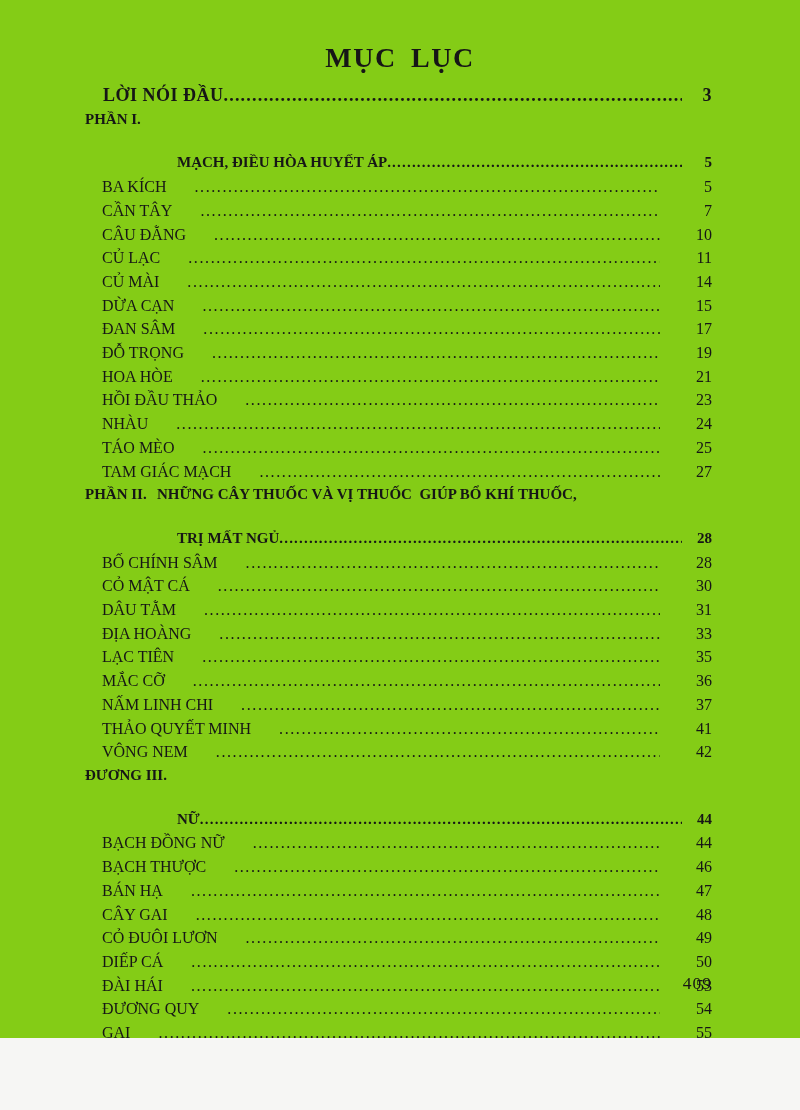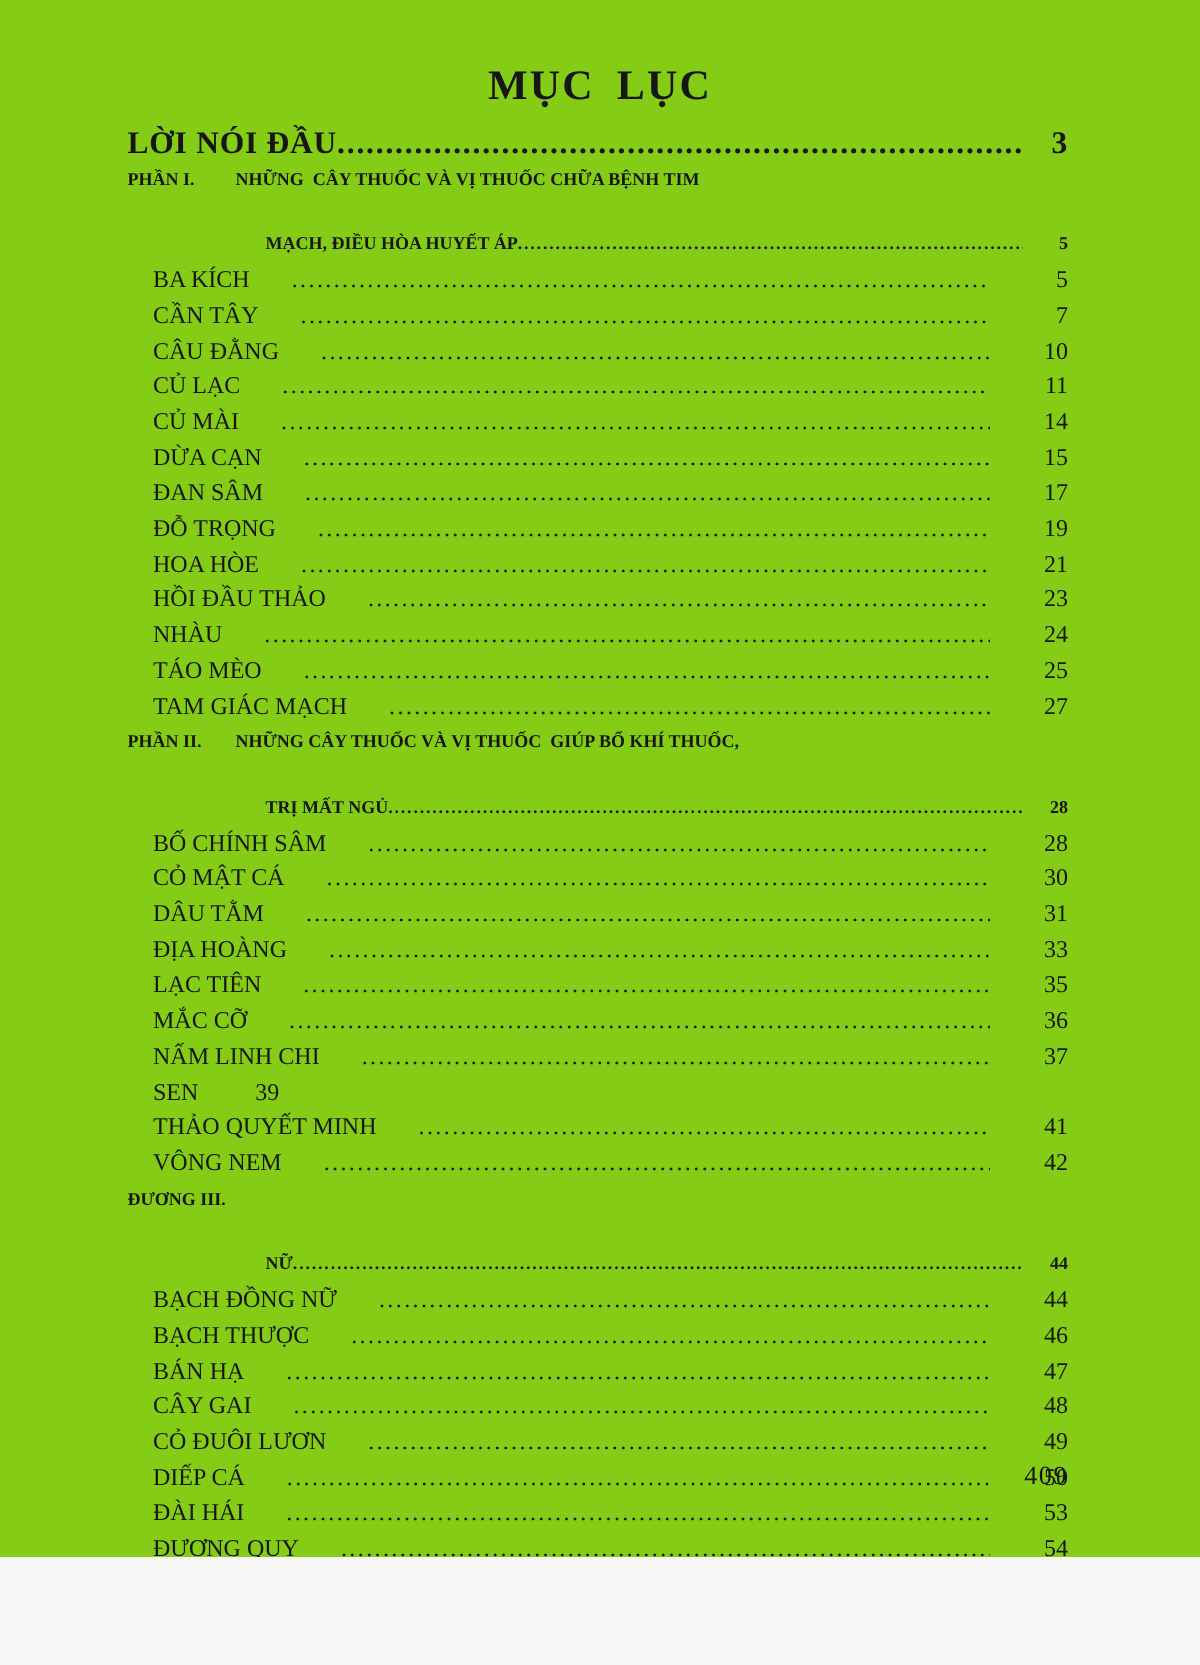--- a/index.html
+++ b/index.html
@@ -29,23 +29,23 @@
     margin:10px 88px 0 85px; 
   }
   .toc-row{
     display:flex;
     align-items:baseline;
     line-height:23.7px;
     font-size:16px;
     white-space:pre;
   }
   .toc-row .label{flex:0 0 auto;}
-  .front{font-weight:700;font-size:21px;letter-spacing:.5px;}
+  .front{font-weight:700;font-size:18px;letter-spacing:.5px;margin-left:18px;}
   .item{padding-left:17px;gap:28px;}
-  .sec{font-weight:700;font-size:12px;}
+  .sec{font-weight:700;font-size:15px;}
   .sec .sec-label{flex:0 0 72px;}
   .sec-cont{padding-left:92px;margin-top:20px;}
   .dots{
     flex:1 1 auto;
     overflow:hidden;
     white-space:nowrap;
     letter-spacing:1.6px;
     min-width:0;
   }
   .sec .dots,.front .dots{letter-spacing:1.2px;}
@@ -64,21 +64,21 @@
     letter-spacing:1px;
   }
 </style>
 </head>
 <body>
 
 <div class="page">
   <h1 class="title">MỤC LỤC</h1>
   <div class="toc">
       <div class="toc-row front"><span class="label">LỜI NÓI ĐẦU</span><span class="dots">............................................................................................................................................................................................................................................................................................................</span><span class="page-num">3</span></div>
-      <div class="toc-row sec"><span class="sec-label">PHẦN I.</span><span class="label">NHỮNG  CÂY THUỐC VÀ VỊ THUỐC CHỮA BỆNH TIM</span></div>
+      <div class="toc-row sec"><span class="sec-label">PHẦN I.</span></div>
       <div class="toc-row sec sec-cont"><span class="label">MẠCH, ĐIỀU HÒA HUYẾT ÁP</span><span class="dots">............................................................................................................................................................................................................................................................................................................</span><span class="page-num">5</span></div>
       <div class="toc-row item"><span class="label">BA KÍCH</span><span class="dots">............................................................................................................................................................................................................................................................................................................</span><span class="page-num">5</span></div>
       <div class="toc-row item"><span class="label">CẦN TÂY</span><span class="dots">............................................................................................................................................................................................................................................................................................................</span><span class="page-num">7</span></div>
       <div class="toc-row item"><span class="label">CÂU ĐẰNG</span><span class="dots">............................................................................................................................................................................................................................................................................................................</span><span class="page-num">10</span></div>
       <div class="toc-row item"><span class="label">CỦ LẠC</span><span class="dots">............................................................................................................................................................................................................................................................................................................</span><span class="page-num">11</span></div>
       <div class="toc-row item"><span class="label">CỦ MÀI</span><span class="dots">............................................................................................................................................................................................................................................................................................................</span><span class="page-num">14</span></div>
       <div class="toc-row item"><span class="label">DỪA CẠN</span><span class="dots">............................................................................................................................................................................................................................................................................................................</span><span class="page-num">15</span></div>
       <div class="toc-row item"><span class="label">ĐAN SÂM</span><span class="dots">............................................................................................................................................................................................................................................................................................................</span><span class="page-num">17</span></div>
       <div class="toc-row item"><span class="label">ĐỖ TRỌNG</span><span class="dots">............................................................................................................................................................................................................................................................................................................</span><span class="page-num">19</span></div>
       <div class="toc-row item"><span class="label">HOA HÒE</span><span class="dots">............................................................................................................................................................................................................................................................................................................</span><span class="page-num">21</span></div>
@@ -88,21 +88,20 @@
       <div class="toc-row item"><span class="label">TAM GIÁC MẠCH</span><span class="dots">............................................................................................................................................................................................................................................................................................................</span><span class="page-num">27</span></div>
       <div class="toc-row sec"><span class="sec-label">PHẦN II.</span><span class="label">NHỮNG CÂY THUỐC VÀ VỊ THUỐC  GIÚP BỔ KHÍ THUỐC,</span></div>
       <div class="toc-row sec sec-cont"><span class="label">TRỊ MẤT NGỦ</span><span class="dots">............................................................................................................................................................................................................................................................................................................</span><span class="page-num">28</span></div>
       <div class="toc-row item"><span class="label">BỐ CHÍNH SÂM</span><span class="dots">............................................................................................................................................................................................................................................................................................................</span><span class="page-num">28</span></div>
       <div class="toc-row item"><span class="label">CỎ MẬT CÁ</span><span class="dots">............................................................................................................................................................................................................................................................................................................</span><span class="page-num">30</span></div>
       <div class="toc-row item"><span class="label">DÂU TẰM</span><span class="dots">............................................................................................................................................................................................................................................................................................................</span><span class="page-num">31</span></div>
       <div class="toc-row item"><span class="label">ĐỊA HOÀNG</span><span class="dots">............................................................................................................................................................................................................................................................................................................</span><span class="page-num">33</span></div>
       <div class="toc-row item"><span class="label">LẠC TIÊN</span><span class="dots">............................................................................................................................................................................................................................................................................................................</span><span class="page-num">35</span></div>
       <div class="toc-row item"><span class="label">MẮC CỠ</span><span class="dots">............................................................................................................................................................................................................................................................................................................</span><span class="page-num">36</span></div>
       <div class="toc-row item"><span class="label">NẤM LINH CHI</span><span class="dots">............................................................................................................................................................................................................................................................................................................</span><span class="page-num">37</span></div>
-      <div class="toc-row item"><span class="label">SEN</span><span class="inline-page">39</span></div>
       <div class="toc-row item"><span class="label">THẢO QUYẾT MINH</span><span class="dots">............................................................................................................................................................................................................................................................................................................</span><span class="page-num">41</span></div>
       <div class="toc-row item"><span class="label">VÔNG NEM</span><span class="dots">............................................................................................................................................................................................................................................................................................................</span><span class="page-num">42</span></div>
       <div class="toc-row sec"><span class="sec-label">ĐƯƠNG III.</span></div>
       <div class="toc-row sec sec-cont"><span class="label">NỮ</span><span class="dots">............................................................................................................................................................................................................................................................................................................</span><span class="page-num">44</span></div>
       <div class="toc-row item"><span class="label">BẠCH ĐỒNG NỮ</span><span class="dots">............................................................................................................................................................................................................................................................................................................</span><span class="page-num">44</span></div>
       <div class="toc-row item"><span class="label">BẠCH THƯỢC</span><span class="dots">............................................................................................................................................................................................................................................................................................................</span><span class="page-num">46</span></div>
       <div class="toc-row item"><span class="label">BÁN HẠ</span><span class="dots">............................................................................................................................................................................................................................................................................................................</span><span class="page-num">47</span></div>
       <div class="toc-row item"><span class="label">CÂY GAI</span><span class="dots">............................................................................................................................................................................................................................................................................................................</span><span class="page-num">48</span></div>
       <div class="toc-row item"><span class="label">CỎ ĐUÔI LƯƠN</span><span class="dots">............................................................................................................................................................................................................................................................................................................</span><span class="page-num">49</span></div>
       <div class="toc-row item"><span class="label">DIẾP CÁ</span><span class="dots">............................................................................................................................................................................................................................................................................................................</span><span class="page-num">50</span></div>

